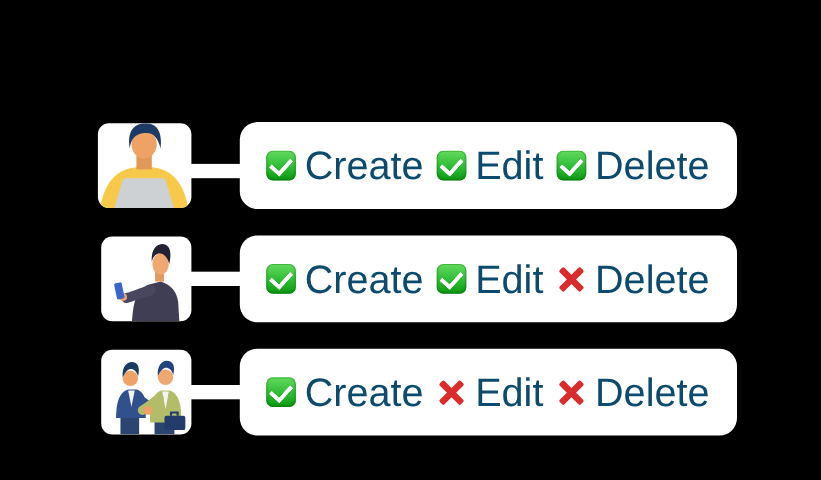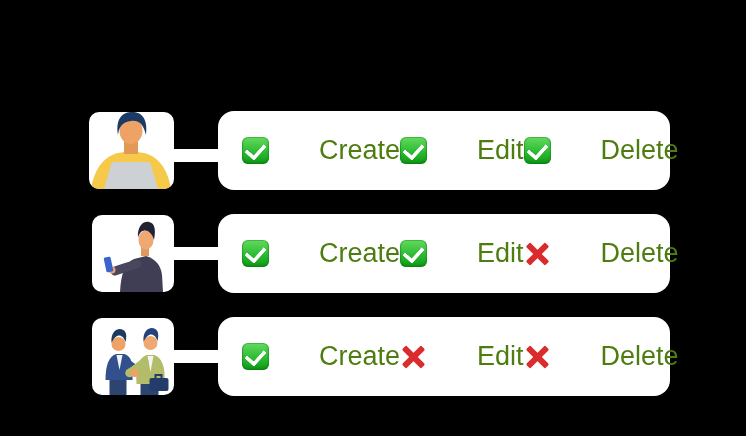--- a/index.html
+++ b/index.html
@@ -11,21 +11,21 @@
               border-radius:10px;overflow:hidden;}
   .row1 .avatar-box{left:89px;width:85px}
   .row2 .avatar-box,.row3 .avatar-box{left:92px;width:82px}
   .avatar-box svg{display:block;width:100%;height:100%;}
   .connector{position:absolute;left:170px;width:50px;top:33px;height:13px;background:#fff;}
   .row1 .connector{top:38px}
   .card{position:absolute;left:218px;top:0;width:452px;height:79px;background:#fff;
         border-radius:16px;box-sizing:border-box;padding:0 25px 0 24px;
         display:flex;align-items:center;justify-content:space-between;}
   .perm{display:flex;align-items:center;gap:8px;}
-  .perm-label{font-size:27px;line-height:1;color:#4d7c0f;letter-spacing:0;margin-left:42px;}
+  .perm-label{font-size:36px;line-height:1;color:#0c4a6e;letter-spacing:0;}
   .perm-icon{flex:0 0 auto;display:inline-block;}
   .icon-check{width:27px;height:27px;border-radius:6px;position:relative;
       background:linear-gradient(180deg,#64da5e 0%,#2dbb35 55%,#0e9c15 100%);
       box-shadow:inset 0 0 0 1px rgba(10,120,10,.35), inset 0 -2px 3px rgba(0,80,0,.25);}
   .icon-check::after{content:"";position:absolute;left:7px;top:3px;width:9px;height:15px;
       border-right:4px solid #fff;border-bottom:4px solid #fff;
       transform:rotate(42deg);border-radius:1px;}
   .icon-cross{width:27px;height:27px;position:relative;}
   .icon-cross::before,.icon-cross::after{content:"";position:absolute;left:0;top:10.5px;
       width:27px;height:6px;background:#da2c2c;border-radius:1.5px;}

